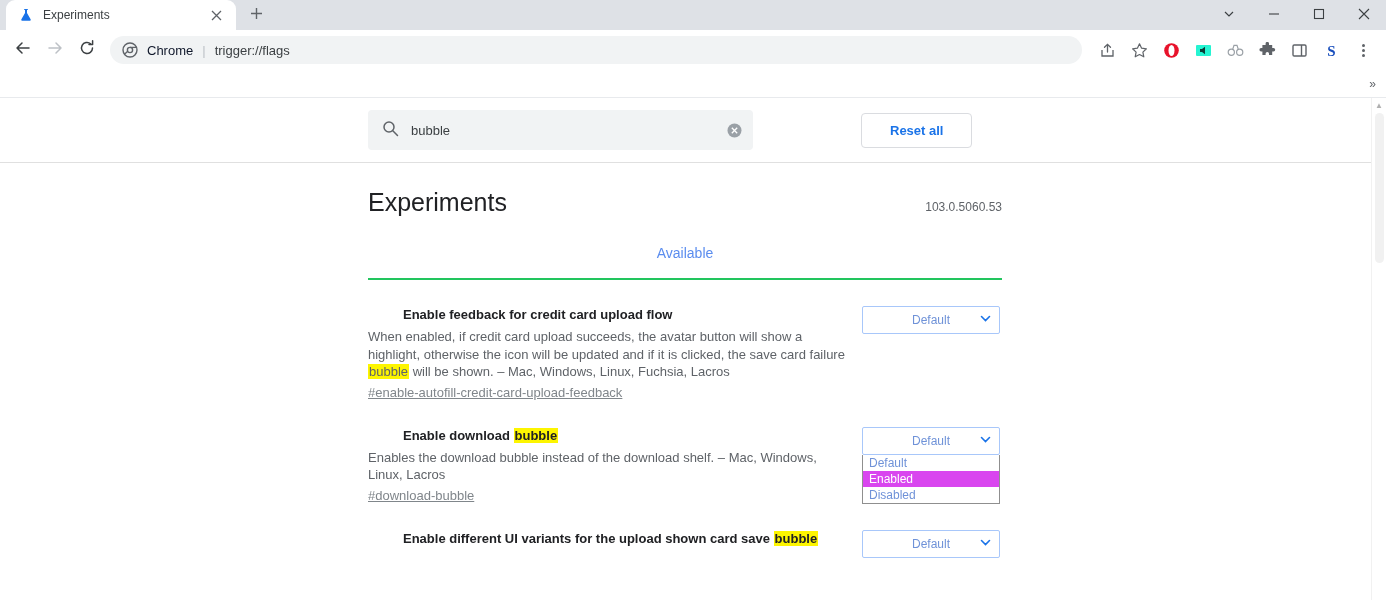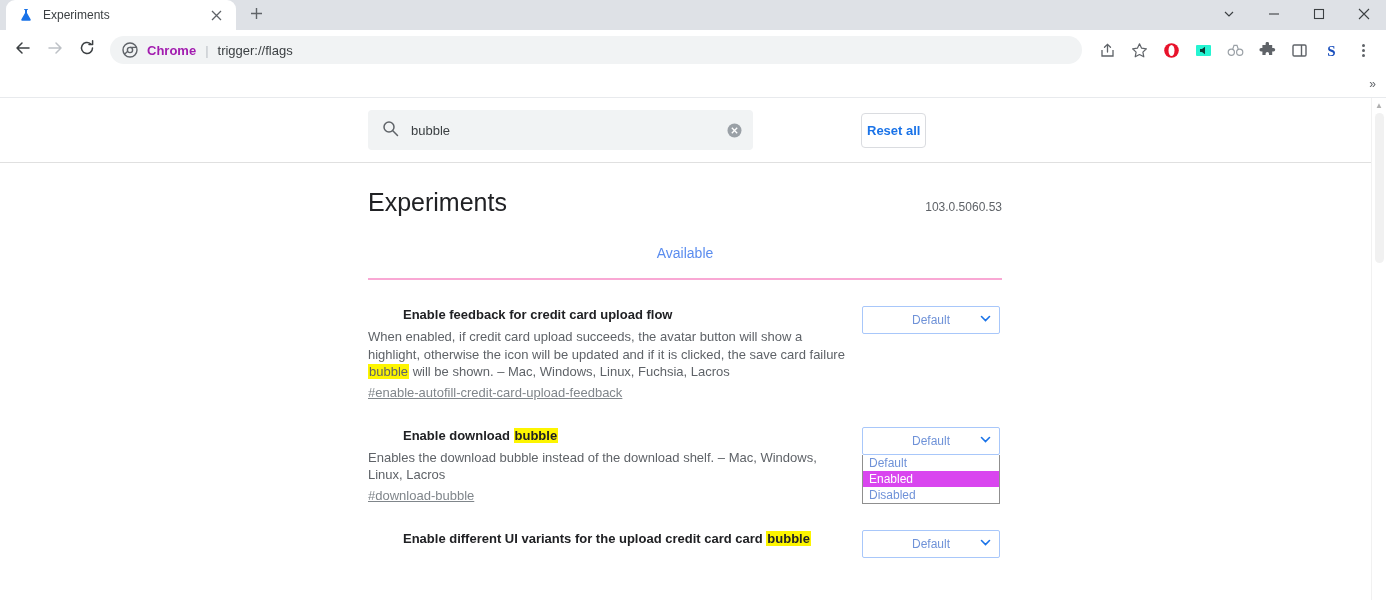--- a/index.html
+++ b/index.html
@@ -69,21 +69,21 @@
     height: 28px;
     background: #f1f3f4;
     border-radius: 14px;
     display: flex; align-items: center;
     padding: 0 12px;
     margin: 0 8px 0 6px;
     gap: 9px;
     min-width: 0;
   }
   .omnibox-icon { width: 16px; height: 16px; flex: 0 0 16px; position: relative; }
-  .omni-chrome-label { font-size: 13px; color: #a21caf; white-space: nowrap; font-weight: bold; }
+  .omni-chrome-label { font-size: 13px; color: #0f172a; white-space: nowrap; }
   .omni-sep { color: #bdc1c6; font-size: 13px; }
   .omni-url { font-size: 13px; color: #3c4043; white-space: nowrap; }
   .tb-icons { display: flex; align-items: center; gap: 2px; }
   .tb-icon {
     width: 30px; height: 30px;
     display: flex; align-items: center; justify-content: center;
     border-radius: 50%;
     color: #5f6368;
   }
 
@@ -147,21 +147,21 @@
     display: flex; align-items: center; justify-content: center;
   }
   .reset-btn {
     margin-left: 108px;
     border: 1px solid #dadce0;
     border-radius: 4px;
     background: #ffffff;
     color: #1a73e8;
     font-size: 13px; font-weight: bold;
     font-family: "Liberation Sans", sans-serif;
-    padding: 9px 5px;
+    padding: 9px 28px;
   }
 
   .content {
     padding-left: 368px;
     padding-right: 30px;
   }
   .title-row {
     display: flex; align-items: baseline;
     width: 634px;
     margin-top: 25px;
@@ -180,21 +180,21 @@
   }
   .tab-item {
     flex: 1;
     text-align: center;
     font-size: 14px;
     padding-bottom: 17px;
     color: #5f6368;
   }
   .tab-item.active {
     color: #5b8def;
-    border-bottom: 2px solid #f9a8d4;
+    border-bottom: 2px solid #22c55e;
     margin-bottom: -1px;
   }
 
   .experiment {
     display: flex;
     width: 634px;
     margin-top: 26px;
     align-items: flex-start;
   }
   .exp-text { width: 480px; flex: 0 0 480px; }
@@ -463,21 +463,21 @@
             </div>
             <div class="dropdown-list">
               <div class="dd-option">Default</div>
               <div class="dd-option selected">Enabled</div>
               <div class="dd-option">Disabled</div>
             </div>
           </div>
         </div>
         <div class="experiment">
           <div class="exp-text">
-            <div class="exp-title"><span>Enable different UI variants for the upload credit card card </span><mark>bubble</mark></div>
+            <div class="exp-title"><span>Enable different UI variants for the upload shown card save </span><mark>bubble</mark></div>
           </div>
           <div class="select-wrap">
             <div class="flag-select">
               <span>Default</span>
               <span class="sel-chev"><svg width="11" height="11" viewBox="0 0 11 11">
                   <path d="M1.5 3.5 L5.5 7.5 L9.5 3.5" stroke="#1a73e8" stroke-width="1.6" fill="none" stroke-linecap="round"></path>
                 </svg></span>
             </div>
           </div>
         </div>

